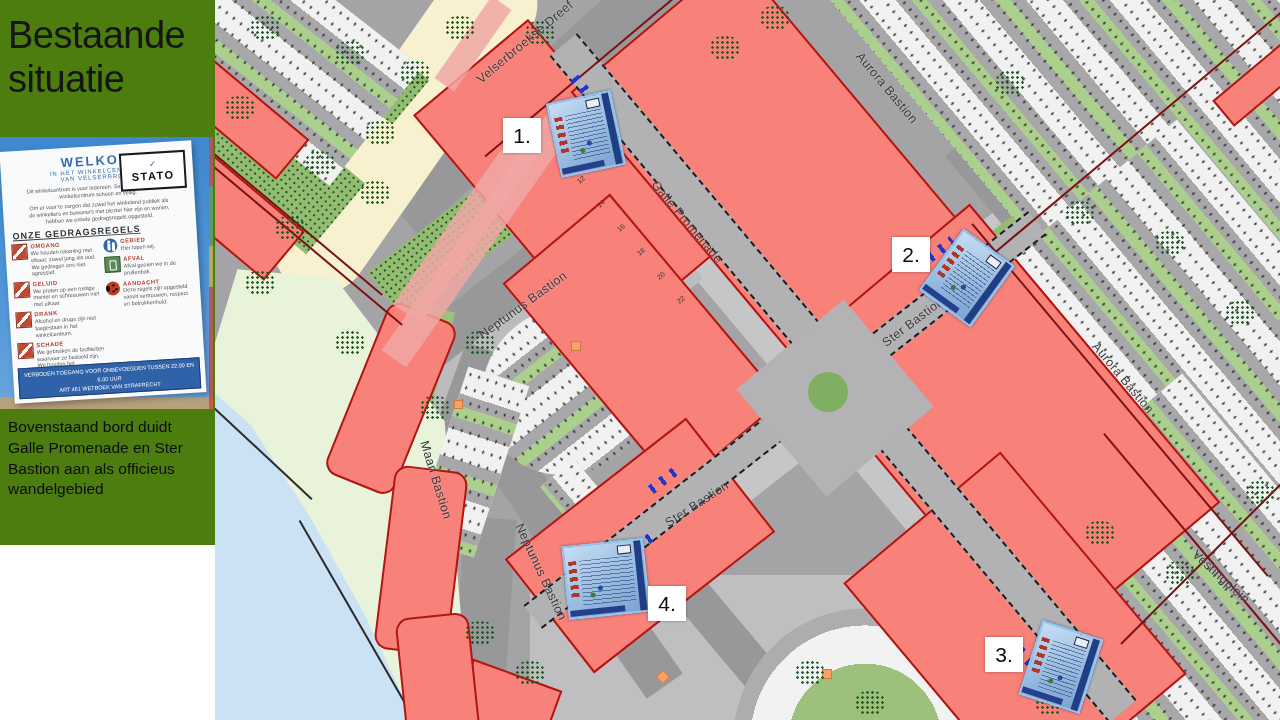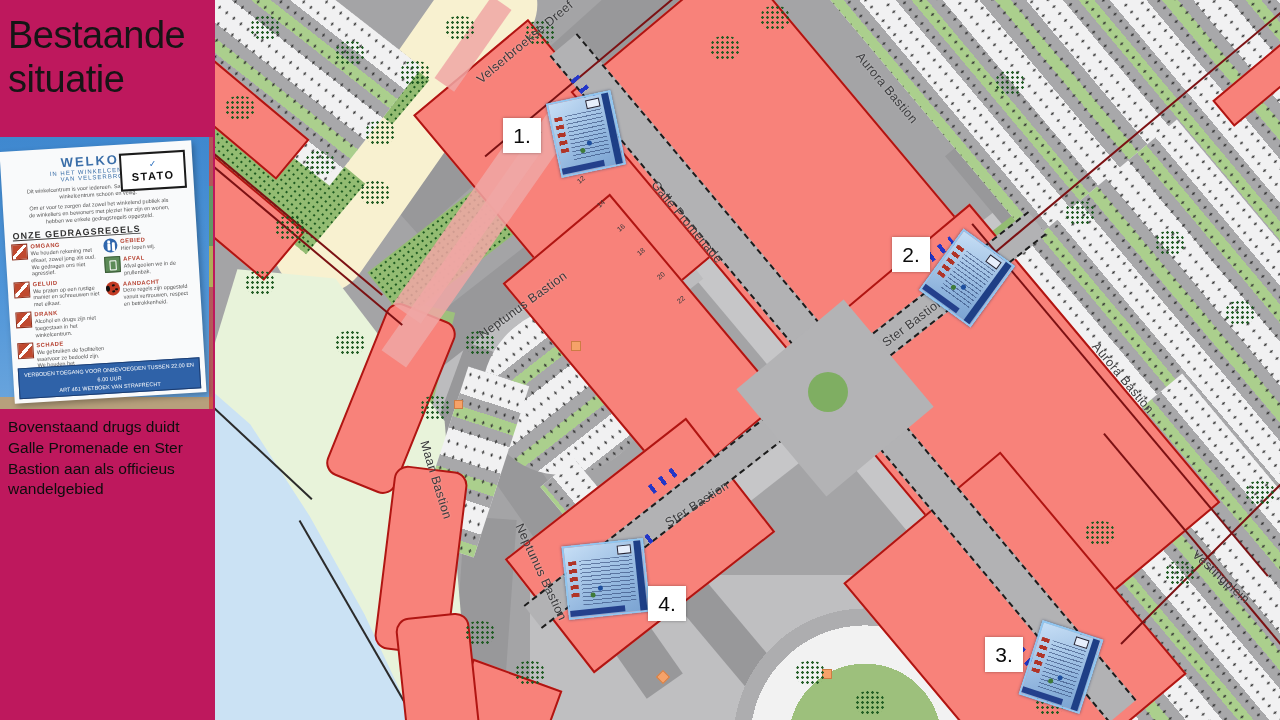--- a/index.html
+++ b/index.html
@@ -1,19 +1,19 @@
 <!DOCTYPE html>
 <html><head>
 <meta charset="utf-8">
 <style>
   html,body{margin:0;padding:0;background:#ffffff;font-family:"Liberation Sans",sans-serif;}
   .slide{position:relative;width:1280px;height:720px;background:#ffffff;overflow:hidden;}
 
   
-  .left-panel{position:absolute;left:0;top:0;width:215px;height:720px;background:#be185d;}
+  .left-panel{position:absolute;left:0;top:0;width:215px;height:545px;background:#4d7c0f;}
   .slide-title{position:absolute;left:8px;top:14px;width:200px;font-size:38px;line-height:1.15;
     font-weight:400;color:#151515;letter-spacing:-.5px;margin:0;}
   .photo{position:absolute;left:0;top:137px;width:213px;height:272px;overflow:hidden;
     background:linear-gradient(180deg,#3f88cf 0%,#4f95d8 55%,#6aa5dd 100%);}
   .photo-ground{position:absolute;left:0;bottom:0;width:100%;height:12px;background:#b7a07c;}
   .photo-edge{position:absolute;right:0;top:0;width:4px;height:100%;
     background:linear-gradient(180deg,#cc4a3a 0 18%,#6a9a4a 18% 40%,#c8b23a 40% 55%,#cc4a3a 55% 100%);opacity:.8;}
   .sign-board{position:absolute;left:7px;top:9px;width:192px;height:252px;background:#f9fafb;
     transform:rotate(-3.5deg);transform-origin:center;box-shadow:2px 3px 6px rgba(0,0,0,.3);
     padding:5px 6px;box-sizing:border-box;}
@@ -147,21 +147,21 @@
               </div>
             </div>
         </div>
         <div class="sign-footer">
           <span>VERBODEN TOEGANG VOOR ONBEVOEGDEN TUSSEN 22.00 EN 6.00 UUR</span><br>
           <span>ART 461 WETBOEK VAN STRAFRECHT</span>
         </div>
       </div>
     </div>
 
-    <p class="caption">Bovenstaand drugs duidt Galle Promenade en Ster Bastion aan als officieus wandelgebied</p>
+    <p class="caption">Bovenstaand bord duidt Galle Promenade en Ster Bastion aan als officieus wandelgebied</p>
   </div>
 
   <div class="map" id="map">
     <div id="map-shapes">
         <div class="shape walk" style="left: 188px; top: 332px; width: 880px; height: 96px; transform: rotate(50deg);"></div>
         <div class="shape walk" style="left: 267px; top: 388px; width: 600px; height: 78px; transform: rotate(-38deg);"></div>
         <div class="shape walk" style="left: 180px; top: 255px; width: 300px; height: 130px; transform: rotate(-38deg); background: rgb(188, 188, 190);"></div>
         <div class="shape walk" style="left: 315px; top: 575px; width: 430px; height: 160px; background: rgb(191, 191, 193); border-radius: 14px;"></div>
         <div class="shape road" style="left: 140px; top: 69px; width: 360px; height: 52px; transform: rotate(-42deg);"></div>
         <div class="shape road" style="left: 385px; top: 91px; width: 430px; height: 48px; transform: rotate(50deg);"></div>

